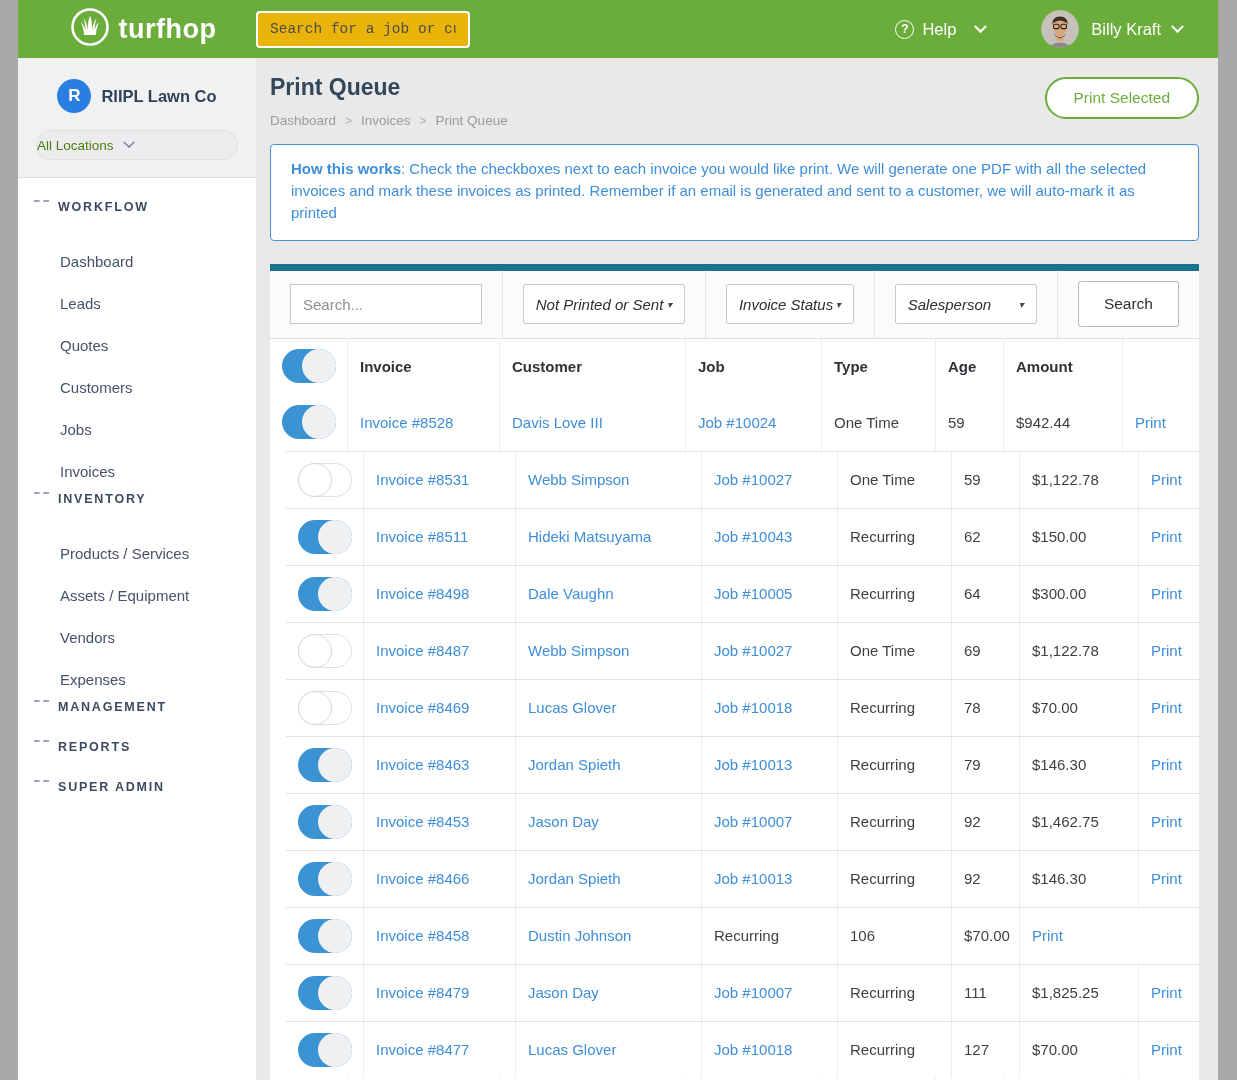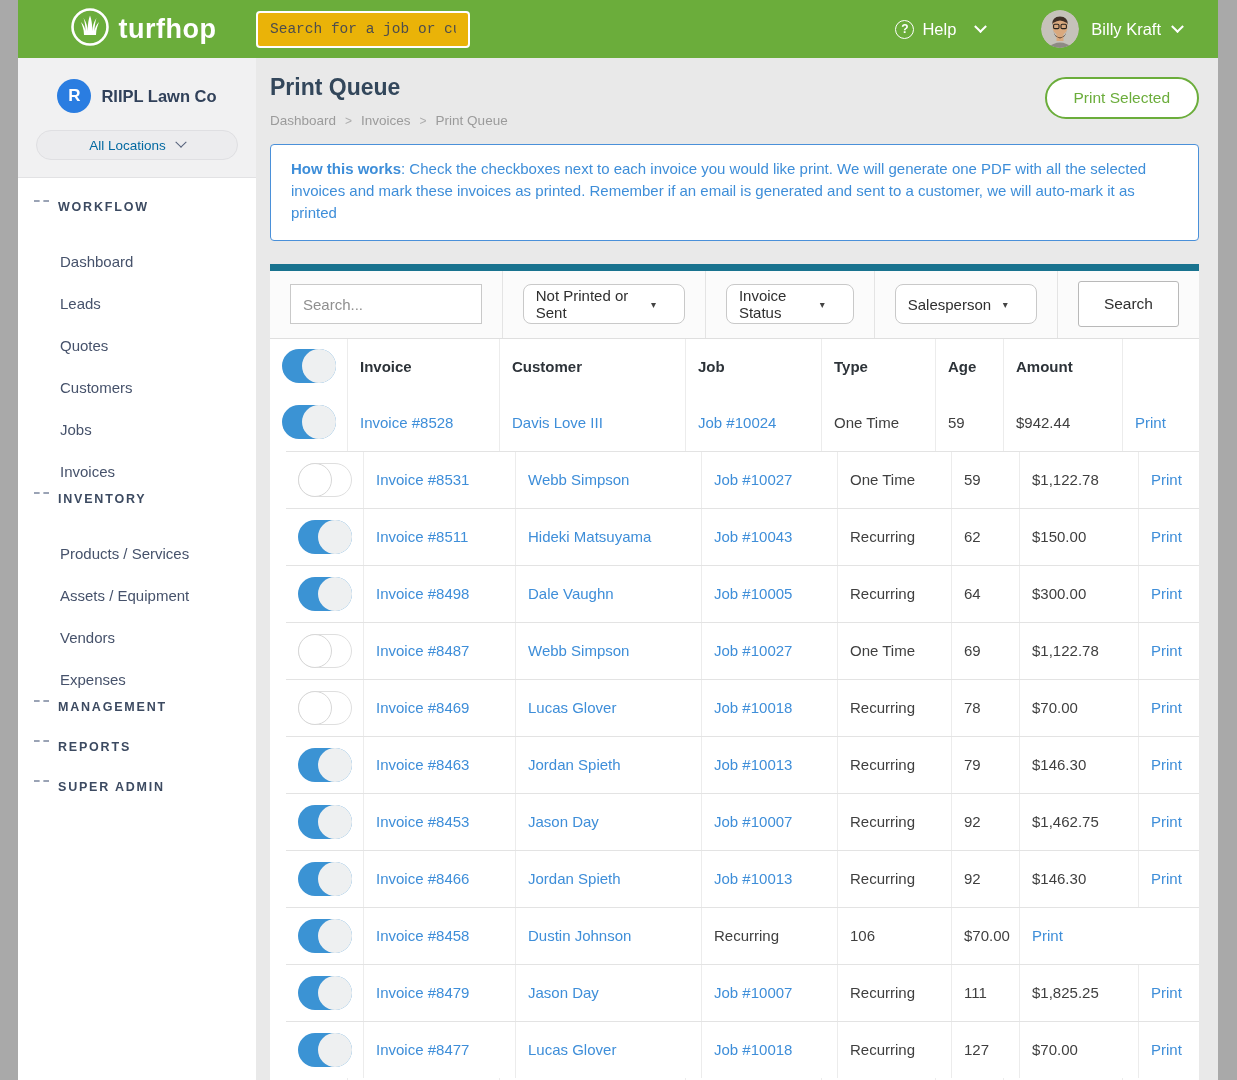--- a/index.html
+++ b/index.html
@@ -20,21 +20,21 @@
   .chev { width:9px; height:9px; border-right:2px solid #fff; border-bottom:2px solid #fff; transform:rotate(45deg) translate(-2px,-2px); display:inline-block; margin-left:12px; }
   .avatar { width:38px; height:38px; border-radius:50%; overflow:hidden; margin:0 12px 0 56px; flex:0 0 38px; }
 
   
   .app-body { flex:1; display:flex; min-height:0; }
   .sidebar { width:238px; flex:0 0 238px; background:#fff; }
   .side-top { background:#f1f1f2; border-bottom:1px solid #e2e2e4; padding:13px 18px 17px; }
   .company-row { display:flex; align-items:center; justify-content:center; gap:10px; margin:8px 0 17px; }
   .r-badge { width:34px; height:34px; border-radius:50%; background:#2a7de1; color:#fff; font-size:17px; font-weight:bold; display:flex; align-items:center; justify-content:center; }
   .company-name { font-size:16.5px; font-weight:bold; color:#31415a; }
-  .loc-pill { height:30px; border-radius:16px; background:#ececee; border:1px solid #dfdfe2; display:flex; align-items:center; justify-content:center; gap:11px; font-size:13.5px; color:#0369a1; cursor:pointer; }
+  .loc-pill { height:30px; border-radius:16px; background:#ececee; border:1px solid #dfdfe2; display:flex; align-items:center; justify-content:flex-start; gap:11px; font-size:13.5px; color:#4d7c0f; cursor:pointer; }
   .chev-dark { width:8px; height:8px; border-right:1.5px solid #55617b; border-bottom:1.5px solid #55617b; transform:rotate(45deg) translate(-2px,-2px); display:inline-block; }
   .side-nav { padding-top:22px; }
   .section-head { display:flex; align-items:flex-start; gap:9px; height:40px; padding-left:16px; }
   .dash-icon { width:15px; border-top:2px dashed #9aa3b5; flex:0 0 15px; }
   .section-label { font-size:12.5px; font-weight:bold; letter-spacing:1.8px; color:#3c4a61; }
   .nav-item { height:42px; display:flex; align-items:center; padding-left:42px; font-size:15px; color:#46526b; cursor:pointer; }
 
   
   .main { flex:1; background:#e9e9e9; padding:14px 19px 0 14px; min-width:0; }
   .page-head { display:flex; justify-content:space-between; align-items:flex-start; }
@@ -51,21 +51,21 @@
   .teal-bar { height:7px; background:#19738f; }
   .filter-row { display:flex; background:#fbfbfb; border-bottom:1px solid #dfdfdf; height:68px; align-items:center; }
   .f-cell { height:100%; display:flex; align-items:center; padding:0 20px; border-right:1px solid #e4e4e4; }
   .f-cell.c1 { width:242px; }
   .f-cell.c2 { width:211px; }
   .f-cell.c3 { width:175px; }
   .f-cell.c4 { width:190px; }
   .f-cell.c5 { flex:1; border-right:none; justify-content:center; }
   .f-search { width:100%; height:40px; border:1px solid #c9c9c9; border-radius:0; padding:0 12px; font-size:15px; color:#333; outline:none; font-family:"Liberation Sans",sans-serif; }
   .f-search::placeholder { color:#8f8f8f; opacity:1; }
-  .f-select { width:100%; height:40px; border:1px solid #c9c9c9; border-radius:8px; background:#fff; display:flex; align-items:center; justify-content:space-between; padding:0 28px 0 12px; font-size:15px; color:#2f2f2f; cursor:pointer; }
+  .f-select { width:100%; height:40px; border:1px solid #c9c9c9; border-radius:2px; background:#fff; display:flex; align-items:center; justify-content:space-between; padding:0 12px 0 12px; font-size:15px; color:#2f2f2f; cursor:pointer;font-style:italic; }
   .sel-arrow { font-size:10px; color:#444; }
   .filter-btn { height:46px; padding:0 25px; background:#fff; border:1px solid #b9b9b9; border-radius:3px; font-size:15.5px; color:#2f2f2f; cursor:pointer; font-family:"Liberation Sans",sans-serif; }
 
   .trow { display:grid; grid-template-columns:78px 152px 186px 136px 114px 68px 119px 1fr; }
   .trow + .trow { border-top:1px solid #e3e3e3;margin-left:16px; }
   .thead { height:55px; }
   .tdata { height:57px; }
   .tpartial { height:20px; }
   .tcell { border-right:1px solid #ececec; display:flex; align-items:center; padding-left:12px; font-size:15px; color:#3f3f3f; }
   .tcell:last-child { border-right:none; }

